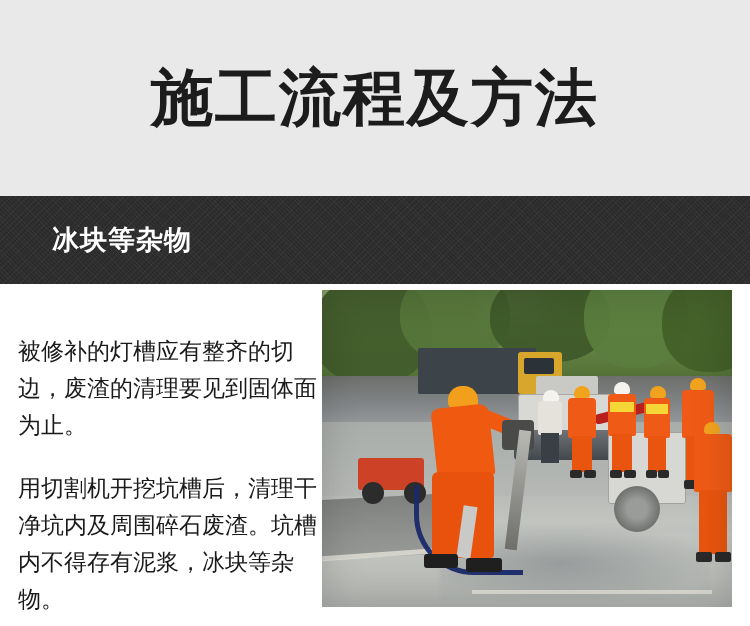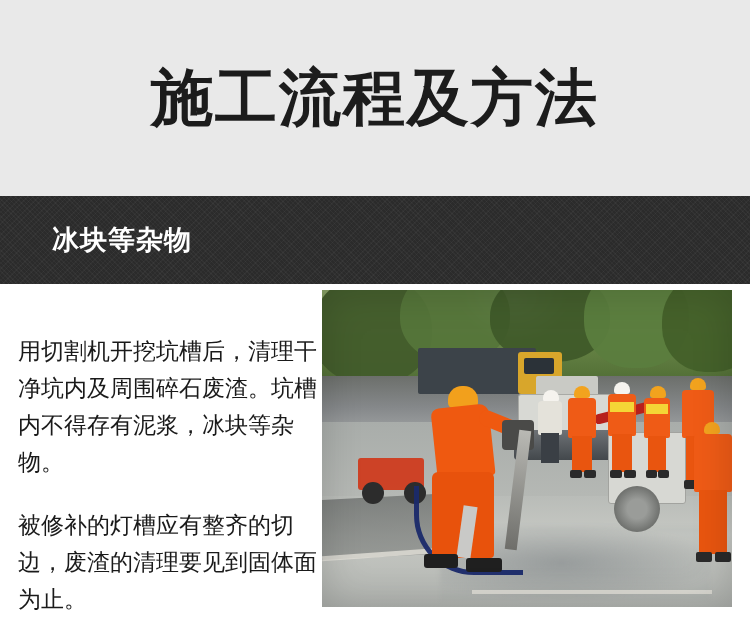--- a/index.html
+++ b/index.html
@@ -272,22 +272,22 @@
     <div class="top-title">施工流程及方法</div>
   </div>
 
   <div class="section-bar">
     <div class="section-title">冰块等杂物</div>
   </div>
 
   <div class="content">
 
     <div class="text-col">
+      <p class="para">被修补的灯槽应有整齐的切边，废渣的清理要见到固体面为止。</p>
       <p class="para">用切割机开挖坑槽后，清理干净坑内及周围碎石废渣。坑槽内不得存有泥浆，冰块等杂物。</p>
-      <p class="para">被修补的灯槽应有整齐的切边，废渣的清理要见到固体面为止。</p>
     </div>
 
     <div class="photo">
       <div class="photo-inner">
 
         <div class="sky"></div>
         <div class="sky-light"></div>
         <div class="tree t1"></div>
         <div class="tree t2"></div>
         <div class="tree t3"></div>

